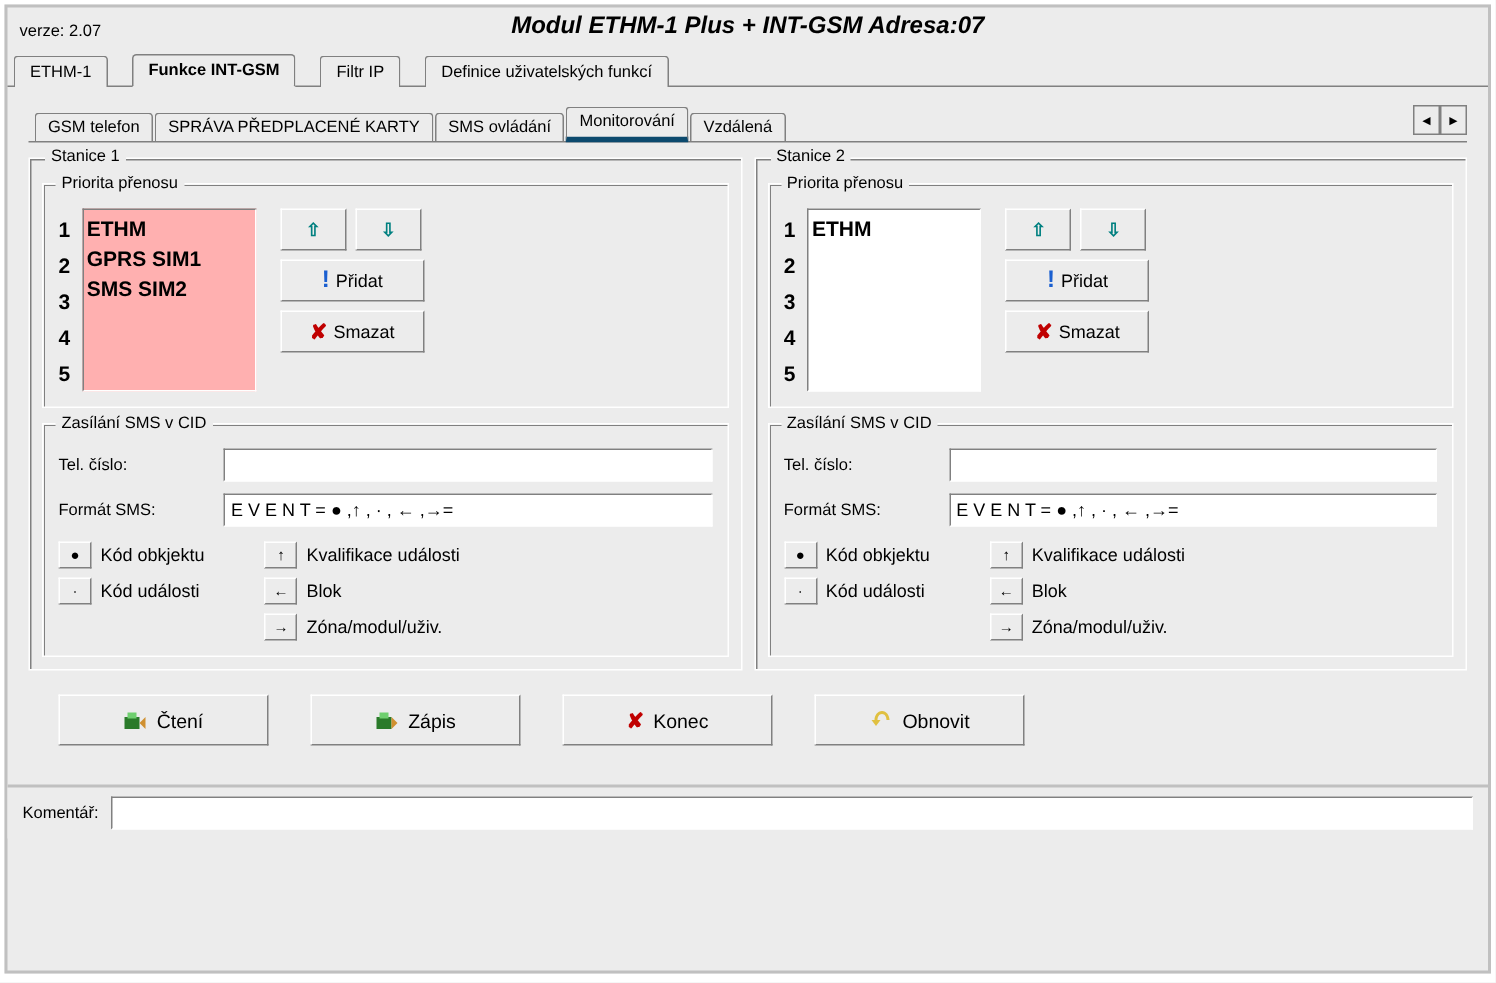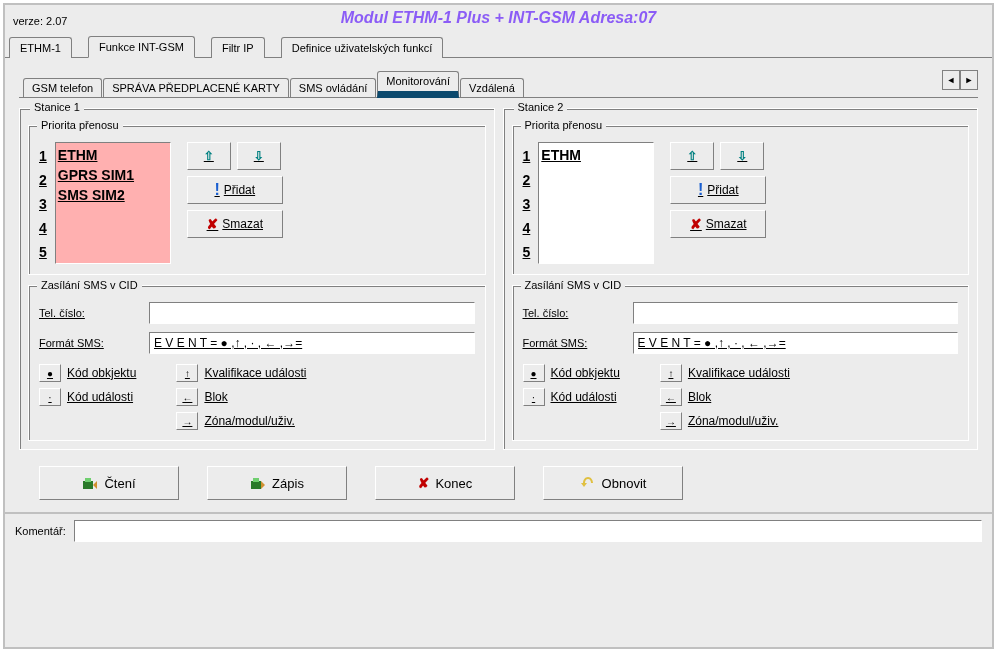--- a/index.html
+++ b/index.html
@@ -18,21 +18,21 @@
     background: #ececec;
     height: 646px;
   }
   .header {
     padding: 4px 8px;
   }
   .title {
     text-align: center;
     font-size: 16px;
     font-weight: bold;
-    color: #8b5cf6;
+    color: #000000;
     font-style: italic;
   }
   .version {
     font-size: 11px;
     color: #000;
     margin-top: -12px;
   }
   .tab-bar {
     display: flex;
     align-items: flex-end;
@@ -48,21 +48,21 @@
     margin-right: 16px;
     border-top-left-radius: 3px;
     border-top-right-radius: 3px;
     cursor: pointer;
     position: relative;
     top: 1px;
   }
   .tab.active {
     background: #ececec;
     border-bottom: 1px solid #ececec;
-    font-weight: normal;
+    font-weight: bold;
   }
   .tab-content {
     padding: 12px 14px;
   }
   .inner-tab-bar {
     display: flex;
     align-items: flex-end;
     border-bottom: 1px solid #808080;
     padding-left: 4px;
     position: relative;
@@ -93,21 +93,21 @@
     border-top-left-radius: 3px;
     border-top-right-radius: 3px;
     cursor: pointer;
     white-space: nowrap;
   }
   .inner-tab.active {
     background: #ececec;
     padding-bottom: 4px;
     position: relative;
     top: 1px;
-    border-bottom: 7px solid #0c4a6e;
+    border-bottom: 4px solid #0c4a6e;
   }
   .stations-row {
     display: flex;
     gap: 8px;
     margin-top: 10px;
   }
   .station {
     flex: 1;
     border: 1px solid #fff;
     box-shadow: inset 1px 1px 0 #808080;
@@ -123,21 +123,20 @@
     padding: 0 4px;
     font-weight: normal;
   }
   .sub-fieldset {
     border: 1px solid #fff;
     box-shadow: inset 1px 1px 0 #808080;
     padding: 8px 10px 10px 10px;
     position: relative;
     margin-top: 10px;
     background: #ececec;
-    text-decoration: underline;
   }
   .sub-label {
     position: absolute;
     top: -7px;
     left: 8px;
     background: #ececec;
     padding: 0 4px;
   }
   .priority-row {
     display: flex;
@@ -263,20 +262,21 @@
     cursor: pointer;
     display: inline-flex;
     align-items: center;
     gap: 6px;
     font-size: 13px;
     min-width: 140px;
     justify-content: center;
   }
   .comment-bar {
     border-top: 2px solid #c0c0c0;
+    margin-top: 14px;
     padding: 6px 10px;
     display: flex;
     align-items: center;
     gap: 8px;
     background: #ececec;
   }
   .comment-input {
     flex: 1;
     height: 22px;
     border: 1px solid #808080;

